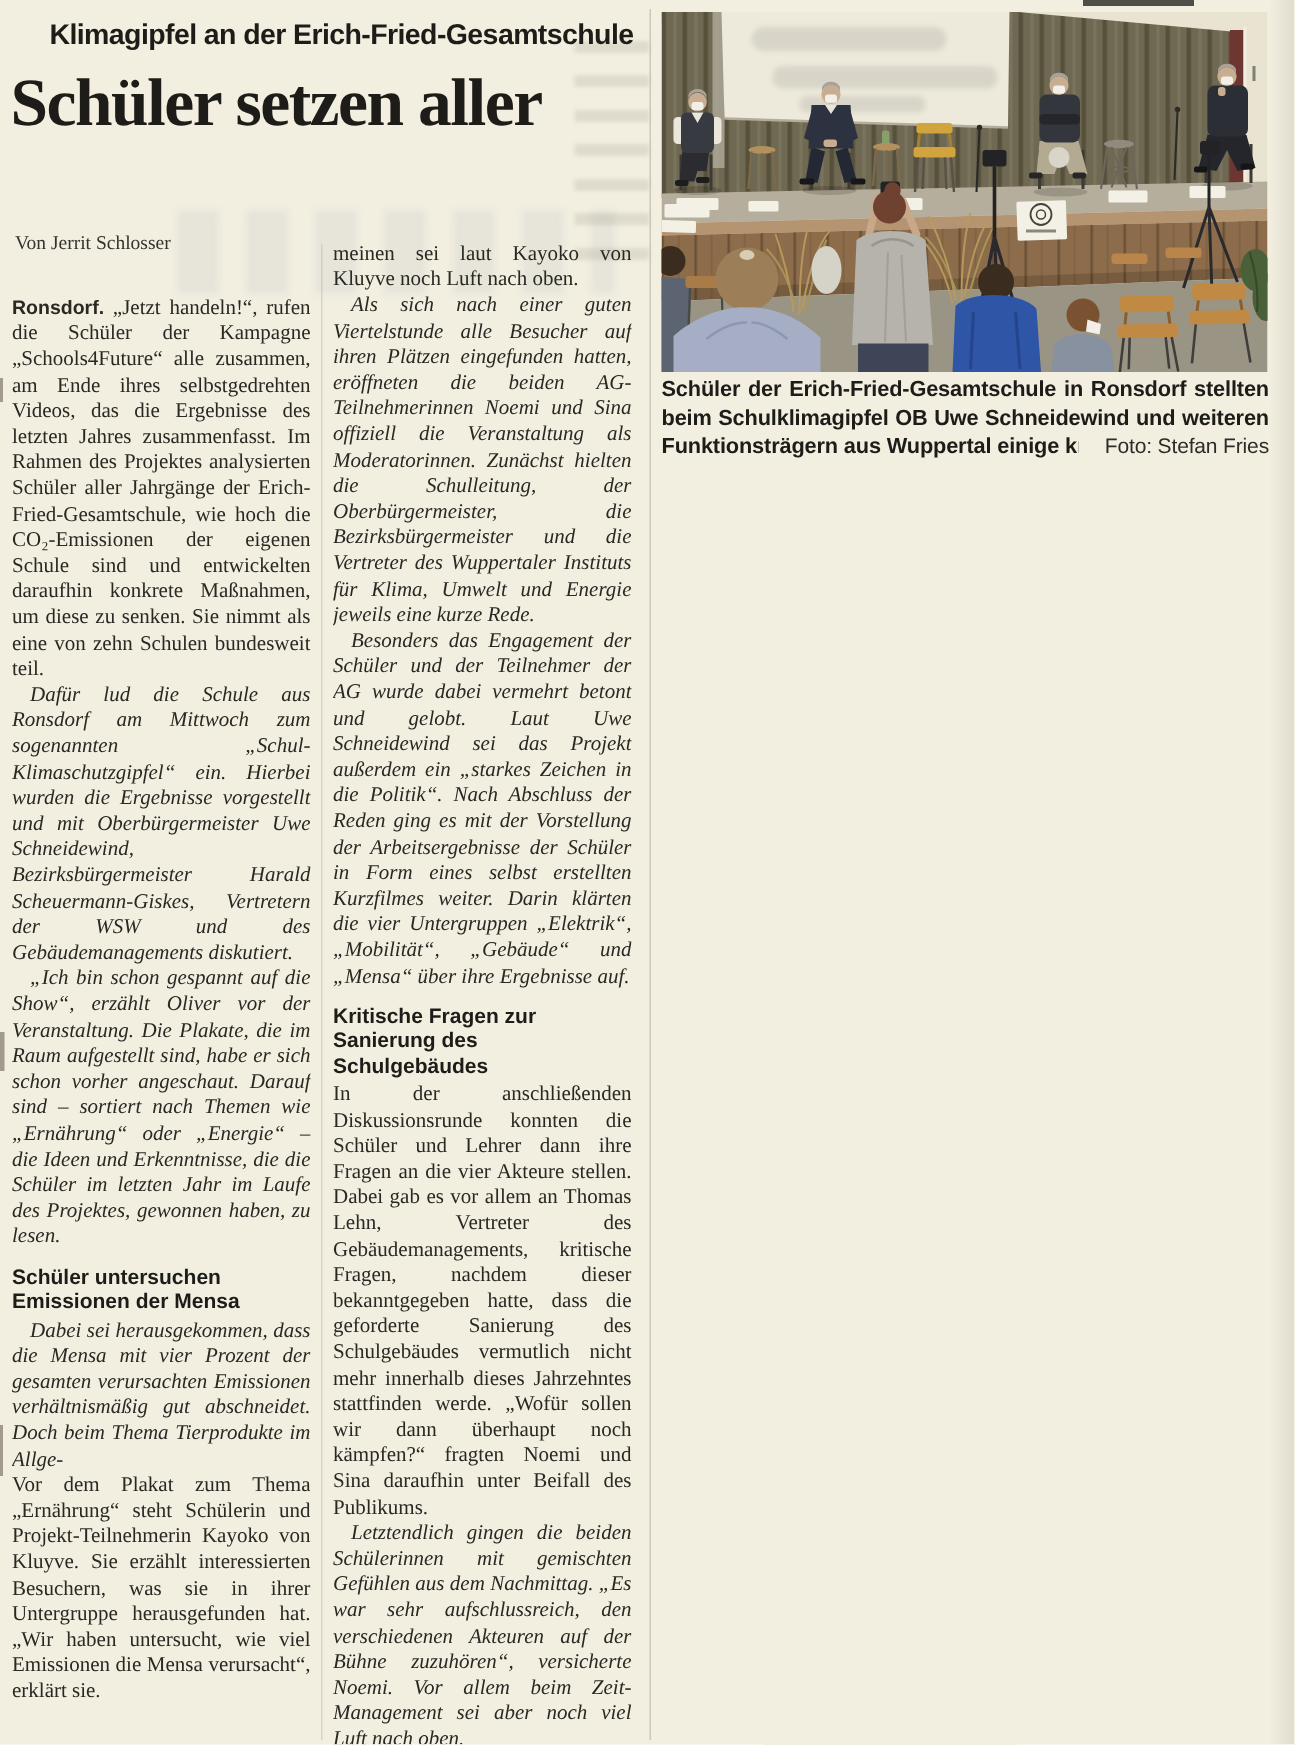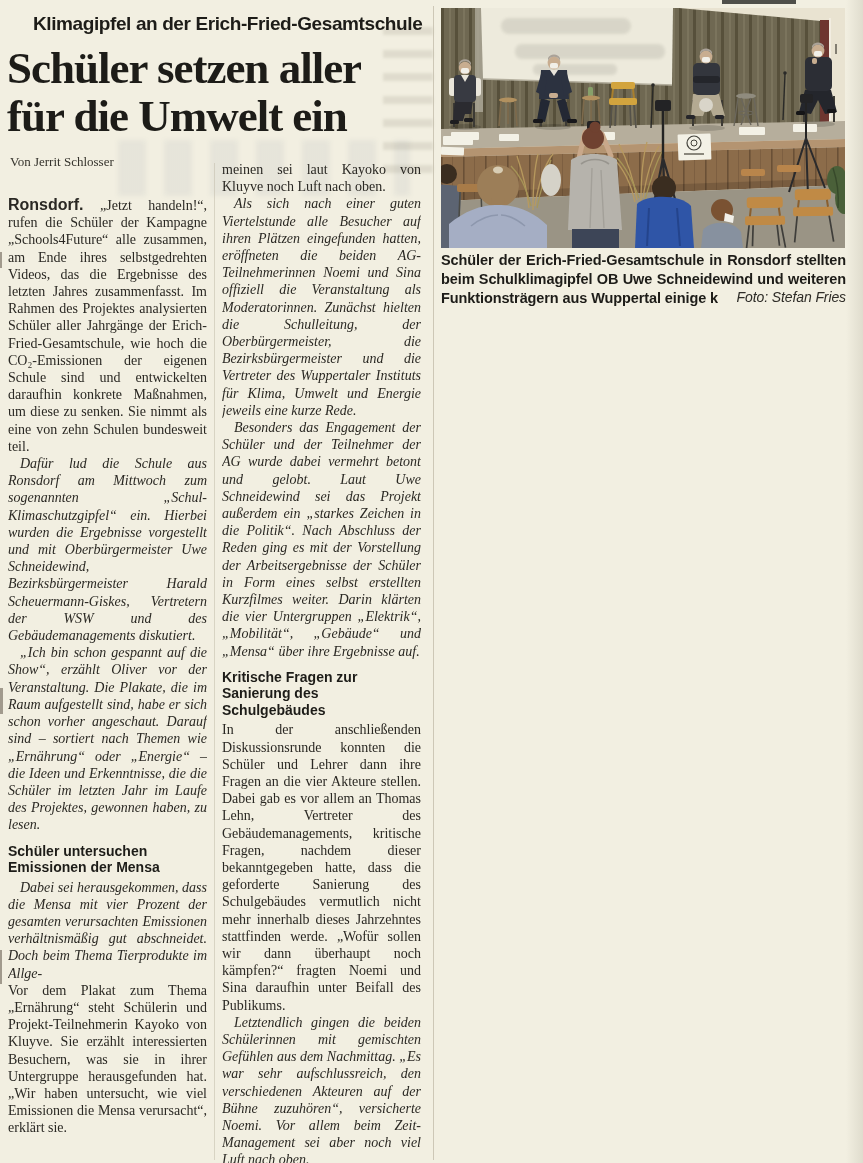--- a/index.html
+++ b/index.html
@@ -10,32 +10,32 @@
           font-size:19px;letter-spacing:-0.4px;color:var(--ink);margin-left:23px;}
   .headline{position:absolute;left:7px;top:44px;width:450px;
             font-weight:700;font-size:45px;line-height:48px;letter-spacing:-1px;color:var(--ink);}
   .byline{position:absolute;left:10px;top:154px;font-size:13px;color:#35332c;}
   .col{position:absolute;width:199px;font-size:14px;line-height:17.2px;text-align:justify;
        overflow:hidden;hyphens:auto;-webkit-hyphens:auto;}
   #col1{left:8px;top:196px;height:967px;}
   #col2{left:222px;top:161px;height:1002px;}
   .para{margin:0;}
   .indent{text-indent:12px;font-style:italic;}
-  .dateline{font-family:"Liberation Sans","DejaVu Sans",sans-serif;font-weight:700;font-size:16px;}
+  .dateline{font-family:"Liberation Sans","DejaVu Sans",sans-serif;font-weight:700;font-size:13px;}
   .subhead{margin:9px 0 3px 0;font-family:"Liberation Sans","DejaVu Sans",sans-serif;
            font-weight:700;font-size:14px;line-height:16.5px;color:var(--ink);text-align:left;}
   .vrule{position:absolute;width:1px;background:var(--rule);}
   #rule1{left:214px;top:163px;height:997px;opacity:.55;}
   #rule2{left:433px;top:6px;height:1154px;opacity:.8;}
   figure{margin:0;}
   #photo{position:absolute;left:441px;top:8px;width:404px;height:240px;}
   .caption{position:absolute;left:441px;top:251px;width:405px;min-height:56px;
            font-family:"Liberation Sans","DejaVu Sans",sans-serif;font-weight:700;
            font-size:14.5px;line-height:19px;letter-spacing:-0.1px;color:var(--ink);text-align:justify;}
-  .credit{position:absolute;right:0;bottom:1px;font-weight:400;font-size:14px;color:#2e2c27;background:var(--paper);padding-left:18px;font-style:italic;}
+  .credit{position:absolute;right:0;bottom:1px;font-weight:400;font-size:14px;color:#2e2c27;background:var(--paper);padding-left:18px;}
   
   .ghost{position:absolute;pointer-events:none;}
   #ghost1{left:383px;top:20px;width:50px;height:168px;opacity:.55;filter:blur(1.5px);
           background:repeating-linear-gradient(0deg,transparent 0 15px,rgba(118,112,92,.28) 15px 23px);}
   #ghost2{left:118px;top:140px;width:292px;height:56px;opacity:.5;filter:blur(2.5px);
           background:repeating-linear-gradient(90deg,rgba(95,110,135,.16) 0 28px,transparent 28px 46px);}
   .sliver{position:absolute;background:#4f4f4a;}
   .edgemark{position:absolute;background:#a19a8d;}
   #edgeband{position:absolute;right:0;top:0;width:17px;height:1163px;
             background:linear-gradient(90deg,rgba(0,0,0,0) 0%,rgba(90,85,65,.12) 100%);}
@@ -45,21 +45,20 @@
 
 <div id="page">
 
   <div class="ghost" id="ghost2"></div>
   <div class="ghost" id="ghost1"></div>
 
   <div class="kicker">Klimagipfel an der Erich-Fried-Gesamtschule</div>
 
   <h1 class="headline" style="margin:0;">
     <span>Schüler setzen aller</span><br>
-    <span>für die Umwelt ein</span>
   </h1>
 
   <div class="byline">Von Jerrit Schlosser</div>
 
   <div class="vrule" id="rule1"></div>
   <div class="vrule" id="rule2"></div>
 
   <div class="col" id="col1">
     <p class="para lead"><span class="dateline">Ronsdorf.</span> <span>„Jetzt handeln!“, rufen die Schüler der Kampagne „Schools4Future“ alle zusammen, am Ende ihres selbstgedrehten Videos, das die Ergebnisse des letzten Jahres zusammenfasst. Im Rahmen des Projektes analysierten Schüler aller Jahrgänge der Erich-Fried-Gesamtschule, wie hoch die CO₂-Emissionen der eigenen Schule sind und entwickelten daraufhin konkrete Maßnahmen, um diese zu senken. Sie nimmt als eine von zehn Schulen bundesweit teil.</span></p>
     <p class="para indent">Dafür lud die Schule aus Ronsdorf am Mittwoch zum sogenannten „Schul-Klimaschutzgipfel“ ein. Hierbei wurden die Ergebnisse vorgestellt und mit Oberbürgermeister Uwe Schneidewind, Bezirksbürgermeister Harald Scheuermann-Giskes, Vertretern der WSW und des Gebäudemanagements diskutiert.</p>

